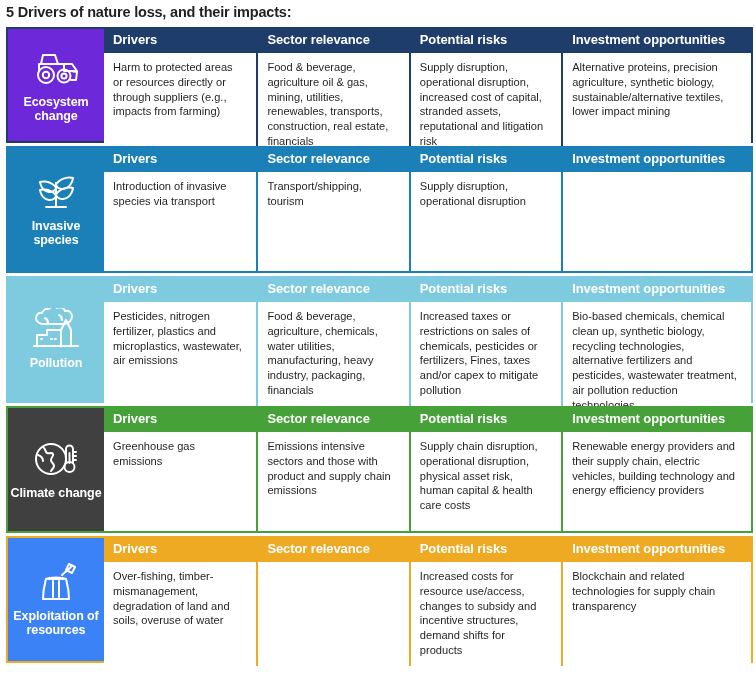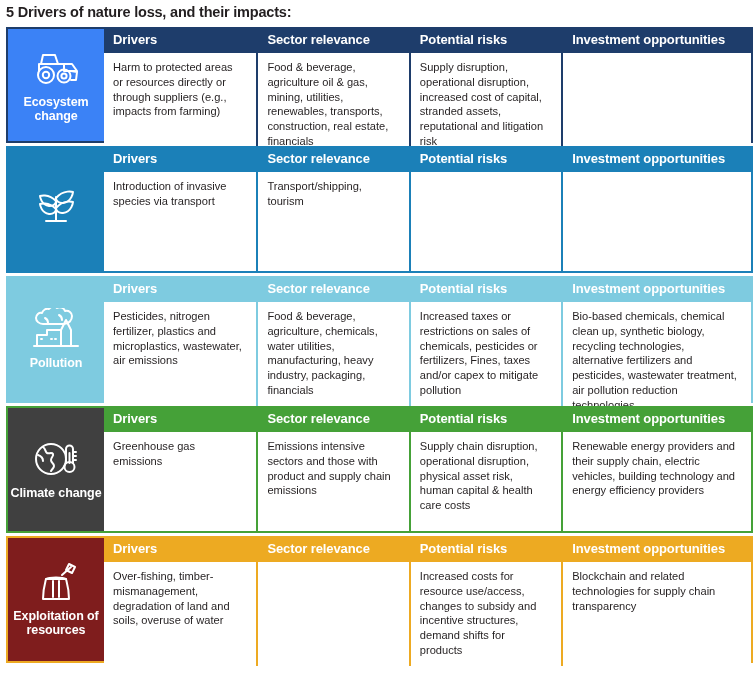--- a/index.html
+++ b/index.html
@@ -94,41 +94,41 @@
   .col-body {
     flex: 1 1 auto;
     font-size: 11.1px;
     line-height: 1.34;
     color: #231f20;
     padding: 7px 14px 8px 9px;
     background: #ffffff;
   }
   
   .row.theme-navy  { border-color: #1e3d6b; }
-  .row.theme-navy  .icon-panel { background: #3b82f6; }
+  .row.theme-navy  .icon-panel { background: #6d28d9; }
   .row.theme-navy  .col-head { background: #1e3d6b; }
   .row.theme-navy  .col { border-left-color: #1e3d6b; }
 
   .row.theme-blue  { border-color: #1b80b8; }
   .row.theme-blue  .icon-panel { background: #1b80b8; }
   .row.theme-blue  .col-head { background: #1b80b8; }
   .row.theme-blue  .col { border-left-color: #1b80b8; }
 
   .row.theme-lightblue  { border-color: #7ecbe0; }
   .row.theme-lightblue  .icon-panel { background: #7ecbe0; }
   .row.theme-lightblue  .col-head { background: #7ecbe0; }
   .row.theme-lightblue  .col { border-left-color: #7ecbe0; }
 
   .row.theme-green { border-color: #45a138; }
   .row.theme-green .icon-panel { background: #404040; }
   .row.theme-green .col-head { background: #45a138; }
   .row.theme-green .col { border-left-color: #45a138; }
 
   .row.theme-amber { border-color: #edaa22; }
-  .row.theme-amber .icon-panel { background: #7f1d1d; }
+  .row.theme-amber .icon-panel { background: #3b82f6; }
   .row.theme-amber .col-head { background: #edaa22; }
   .row.theme-amber .col { border-left-color: #edaa22; }
 
   
   .row.r0 { height: 116px; }
   .row.r1 { height: 127px; }
   .row.r2 { height: 127px; }
   .row.r3 { height: 127px; }
   .row.r4 { height: 127px; }
 </style>
@@ -166,48 +166,51 @@
         <div class="col">
           <div class="col-head">Sector relevance</div>
           <div class="col-body">Food &amp; beverage, agriculture oil &amp; gas, mining, utilities, renewables, transports, construction, real estate, financials</div>
         </div>
         <div class="col">
           <div class="col-head">Potential risks</div>
           <div class="col-body">Supply disruption, operational disruption, increased cost of capital, stranded assets, reputational and litigation risk</div>
         </div>
         <div class="col">
           <div class="col-head">Investment opportunities</div>
+          <div class="col-body">Alternative proteins, precision agriculture, synthetic biology, sustainable/alternative textiles, lower impact mining</div>
         </div>
       </div>
     </div>
 
     <div class="row r1 theme-blue">
       <div class="icon-panel">
         <span class="icon-wrap">
           <svg width="48" height="44" viewBox="0 0 48 44" fill="none" stroke="#ffffff" stroke-width="2" stroke-linecap="round" stroke-linejoin="round">
             <path d="M24 37 v-24"></path>
             <path d="M24 17 c-8 -8 -16 -5 -16 -5 c0 0 1 9 9 10 c4 0.5 7 -2 7 -5 z"></path>
             <path d="M24 25 c-8 -8 -16 -5 -16 -5 c0 0 1 9 9 10 c4 0.5 7 -2 7 -5 z"></path>
             <path d="M24 14 c8 -9 17 -6 17 -6 c0 0 -1 10 -10 11 c-4 0.5 -7 -2 -7 -5 z"></path>
             <path d="M24 24 c8 -9 17 -6 17 -6 c0 0 -1 10 -10 11 c-4 0.5 -7 -2 -7 -5 z"></path>
             <path d="M14 37 h20"></path>
           </svg>
         </span>
+        <span class="icon-label">Invasive species</span>
       </div>
       <div class="cols">
         <div class="col">
           <div class="col-head">Drivers</div>
           <div class="col-body">Introduction of invasive species via transport</div>
         </div>
         <div class="col">
           <div class="col-head">Sector relevance</div>
           <div class="col-body">Transport/shipping, tourism</div>
         </div>
         <div class="col">
           <div class="col-head">Potential risks</div>
+          <div class="col-body">Supply disruption, operational disruption</div>
         </div>
         <div class="col">
           <div class="col-head">Investment opportunities</div>
         </div>
       </div>
     </div>
 
     <div class="row r2 theme-lightblue">
       <div class="icon-panel">
         <span class="icon-wrap">

